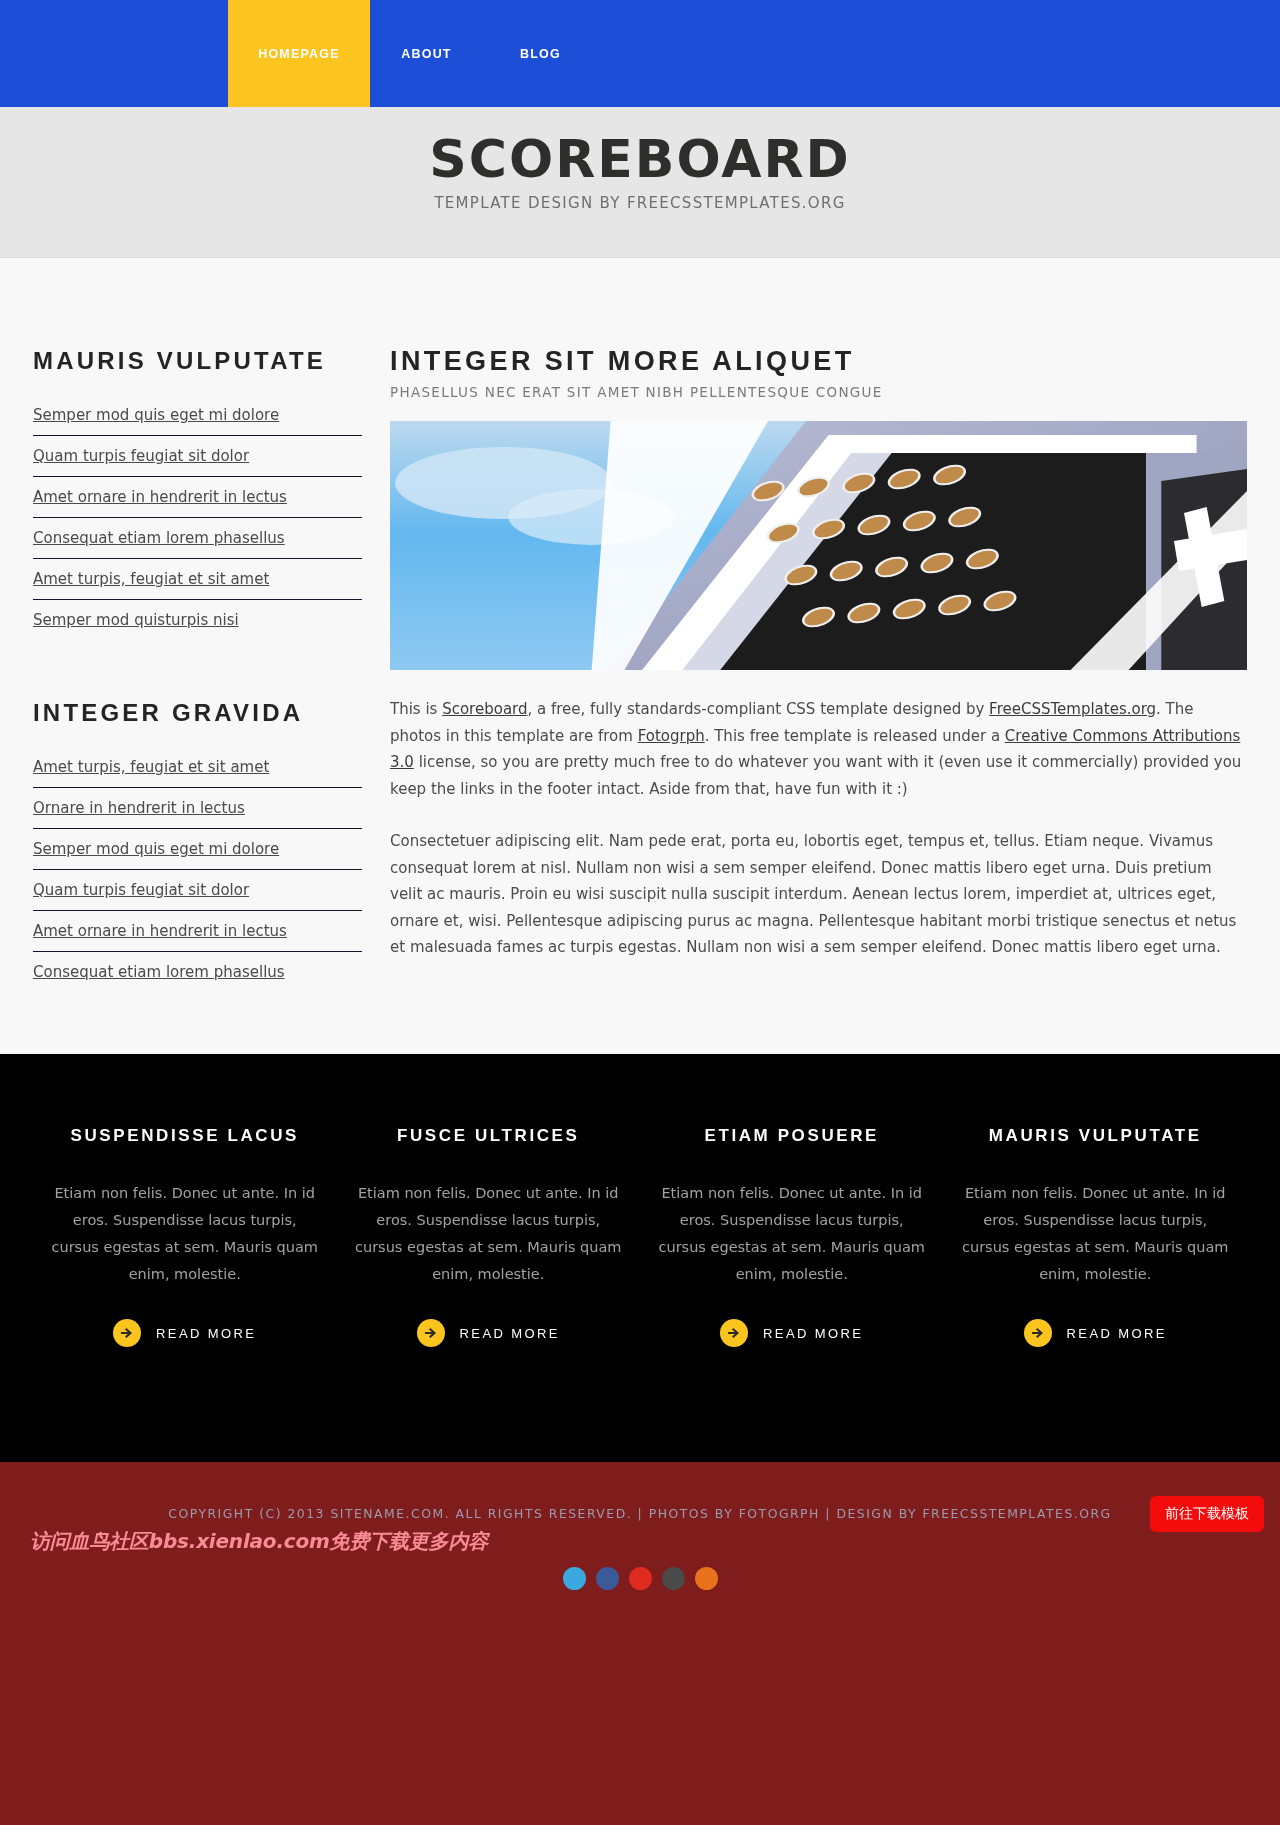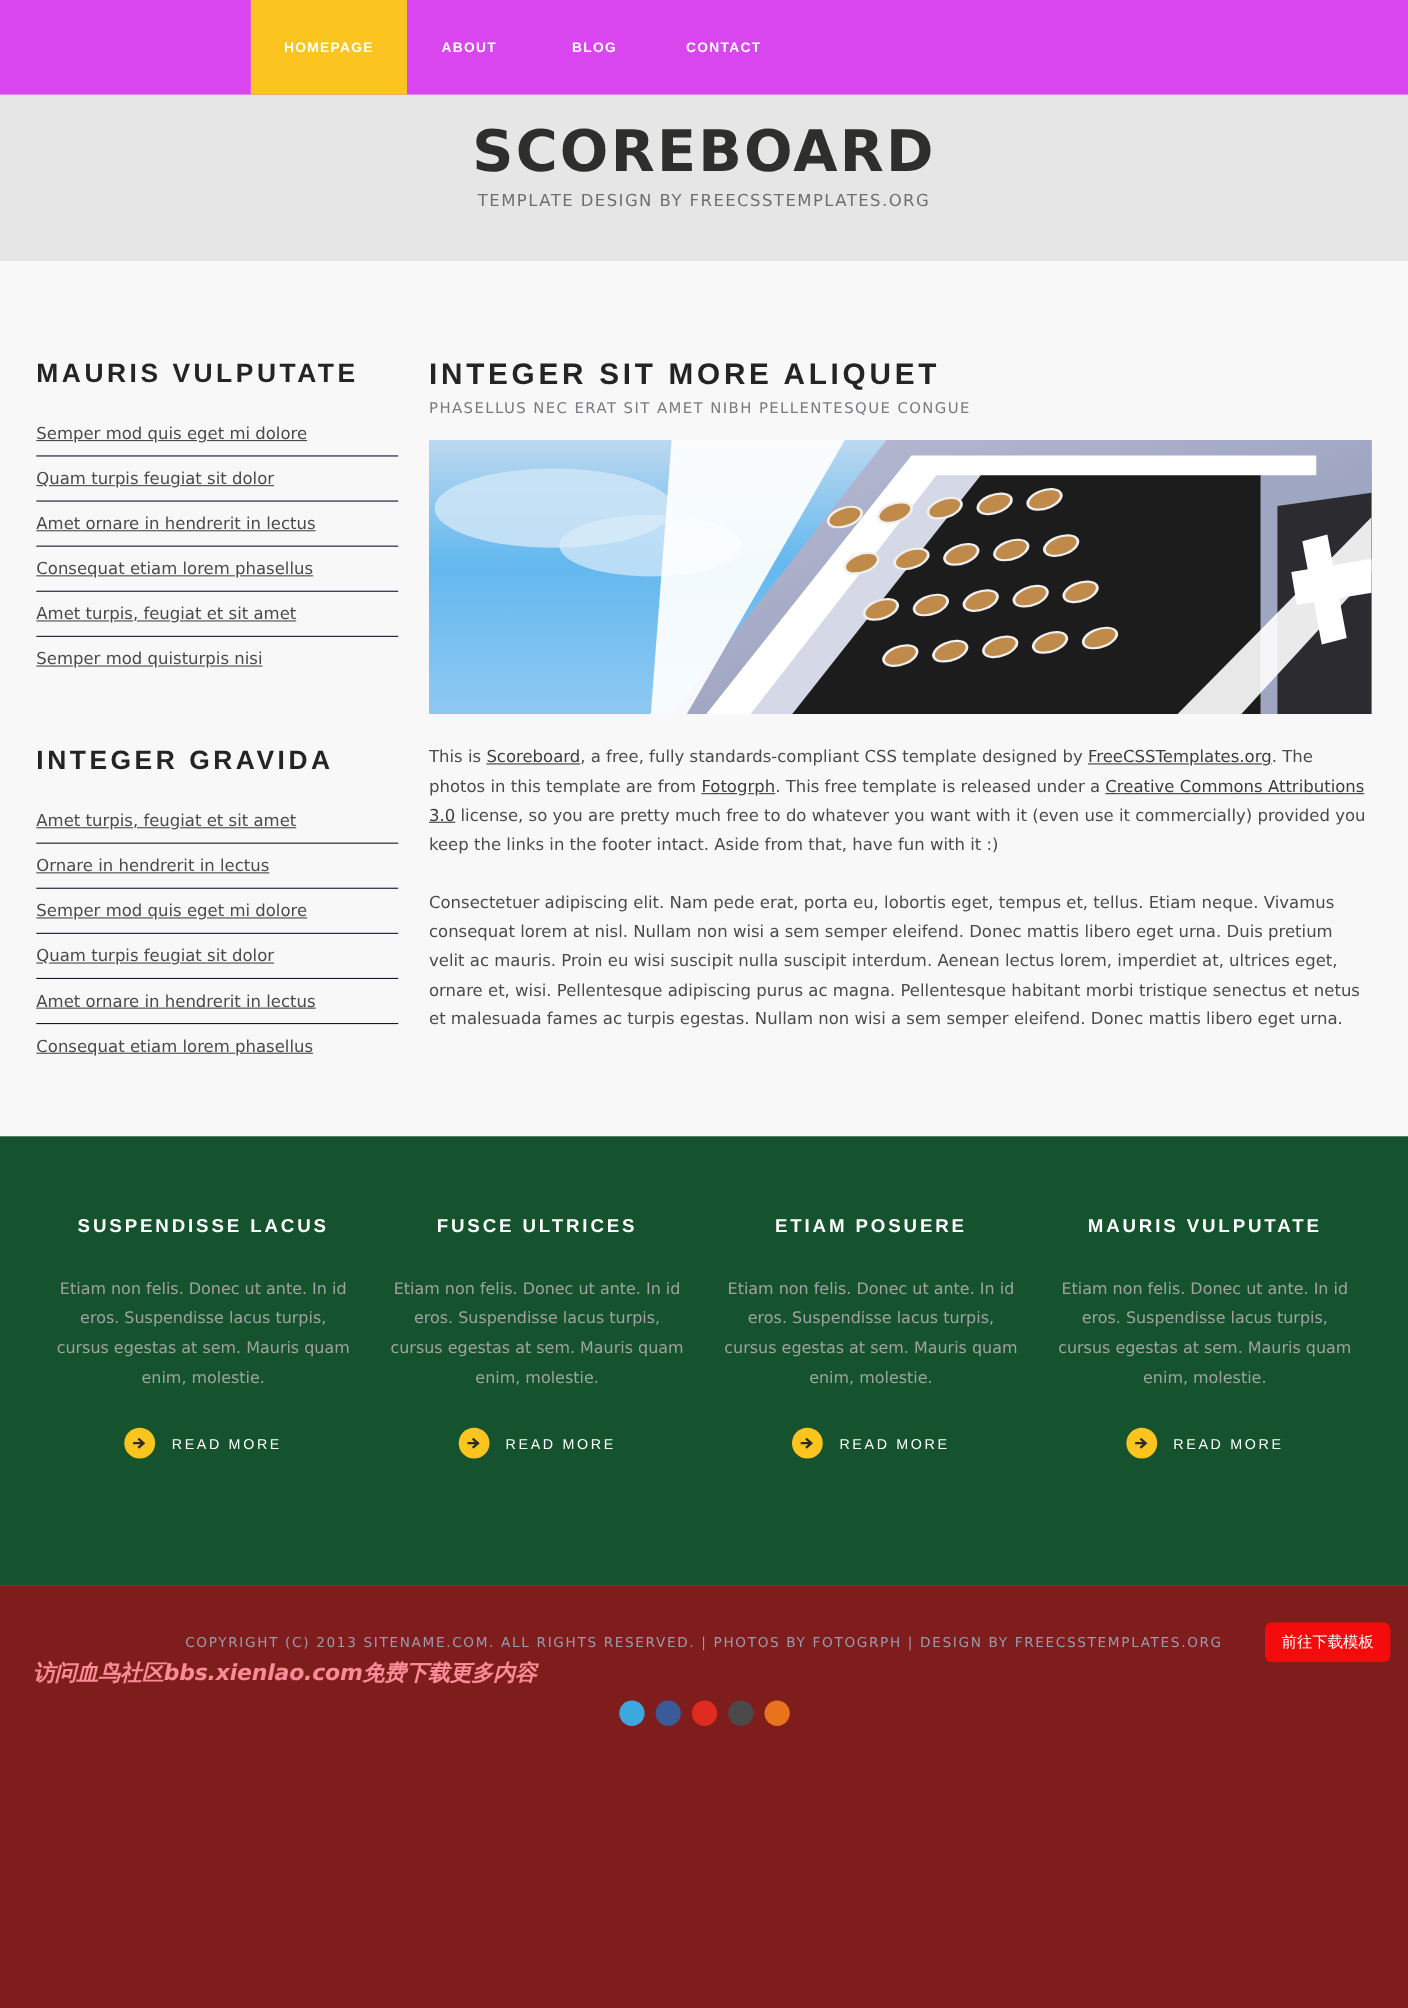--- a/index.html
+++ b/index.html
@@ -13,22 +13,22 @@
 
   body {
     font-family: "DejaVu Sans", sans-serif;
     background: #f7f7f8;
     color: #3b3b3b;
     position: relative;
   }
 
   
   .nav-bar {
-    height: 86px;
-    background: #d946ef;
+    height: 107px;
+    background: #1d4ed8;
     display: flex;
     align-items: stretch;
     padding-left: 33px;
     position: relative;
   }
   .nav-spacer { width: 195px; flex: none; }
   .nav-item {
     flex: none;
     display: flex;
     align-items: center;
@@ -136,21 +136,21 @@
     font-size: 15px;
     line-height: 26.5px;
     color: #4b4b4b;
     margin-top: 26px;
     font-family: "DejaVu Sans", sans-serif;
   }
   .main p a { color: #3c3c3c; text-decoration: underline; }
 
   
   .footer {
-    background: #14532d;
+    background: #000000;
     padding: 72px 33px 0 33px;
     height: 408px;
   }
   .fcols { display: flex; }
   .fcol { flex: 1; text-align: center; padding: 0 14px; }
   .fcol h3 {
     color: #ffffff;
     font-size: 17px;
     font-weight: bold;
     letter-spacing: 2.6px;
@@ -241,21 +241,20 @@
   .soc { width: 23px; height: 23px; border-radius: 50%; }
 </style>
 </head>
 <body>
 
 <div class="nav-bar">
   <div class="nav-spacer"></div>
   <div class="nav-item active nav-w1">HOMEPAGE</div>
   <div class="nav-item nav-w2">ABOUT</div>
   <div class="nav-item nav-w3">BLOG</div>
-  <div class="nav-item nav-w5">CONTACT</div>
 </div>
 
 <div class="masthead">
   <div class="site-title">SCOREBOARD</div>
   <div class="site-tagline">TEMPLATE DESIGN BY FREECSSTEMPLATES.ORG</div>
 </div>
 
 <div class="content">
 
   <div class="sidebar">

